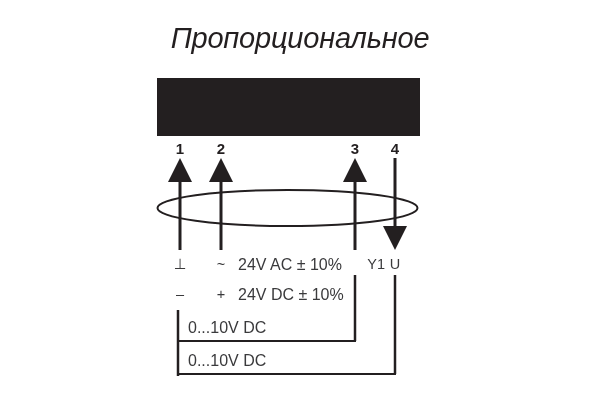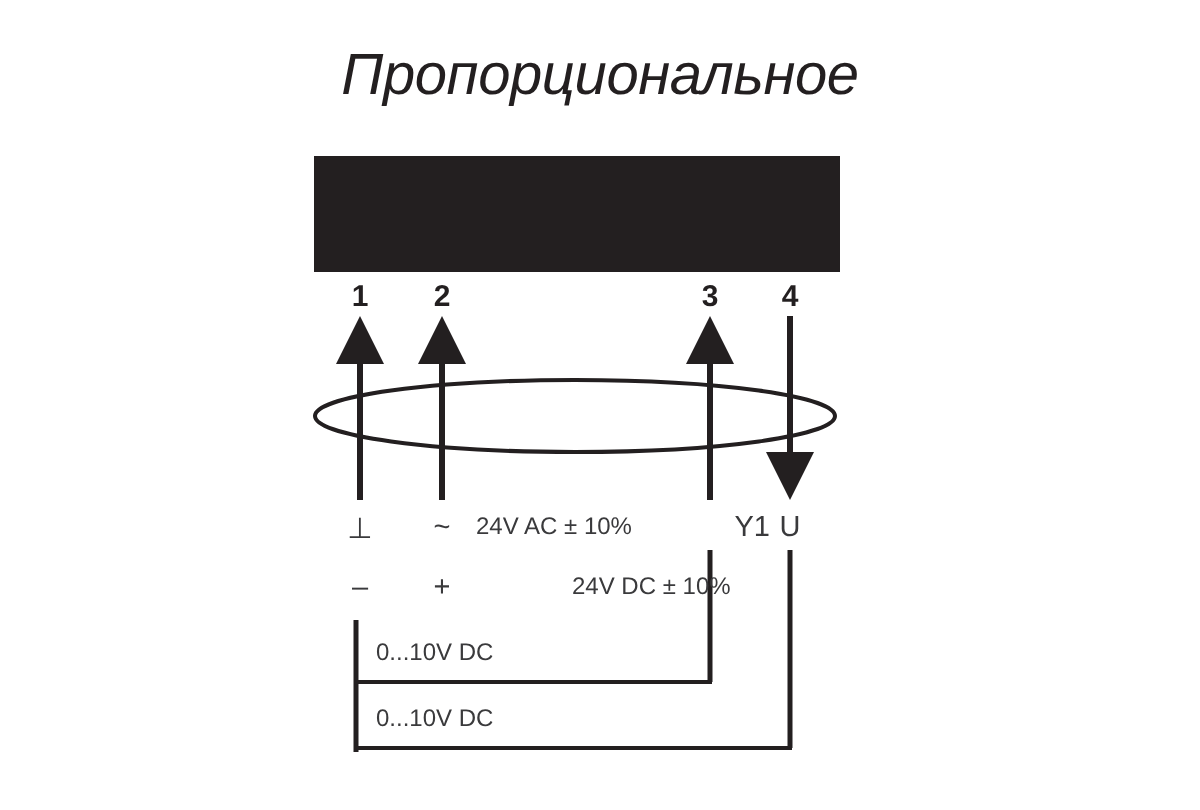--- a/index.html
+++ b/index.html
@@ -55,21 +55,21 @@
     color: #3a3a3c;
     white-space: nowrap;
   }
   .signal-label.centered {
     text-align: center;
     width: 60px;
     margin-left: -30px;
   }
   .row-label {
     position: absolute;
-    font-size: 12px;
+    font-size: 16px;
     color: #3a3a3c;
     white-space: nowrap;
     text-align: center;
   }
   svg.overlay {
     position: absolute;
     left: 0;
     top: 0;
     width: 600px;
     height: 405px;
@@ -115,18 +115,18 @@
   </svg>
 
   <div class="signal-label centered" style="left:180px; top:256px;">⊥</div>
   <div class="signal-label centered" style="left:221px; top:256px;">~</div>
   <div class="row-label" style="left:238px; top:256px;">24V AC ± 10%</div>
   <div class="signal-label centered" style="left:355px; top:256px;text-align:right;">Y1</div>
   <div class="signal-label centered" style="left:395px; top:256px;">U</div>
 
   <div class="signal-label centered" style="left:180px; top:286px;">–</div>
   <div class="signal-label centered" style="left:221px; top:286px;">+</div>
-  <div class="row-label" style="left:238px; top:286px;margin-left:48px;">24V DC ± 10%</div>
+  <div class="row-label" style="left:238px; top:286px;">24V DC ± 10%</div>
 
   <div class="row-label" style="left:188px; top:319px;">0...10V DC</div>
   <div class="row-label" style="left:188px; top:352px;">0...10V DC</div>
 
 </div>
 
 </body></html>

